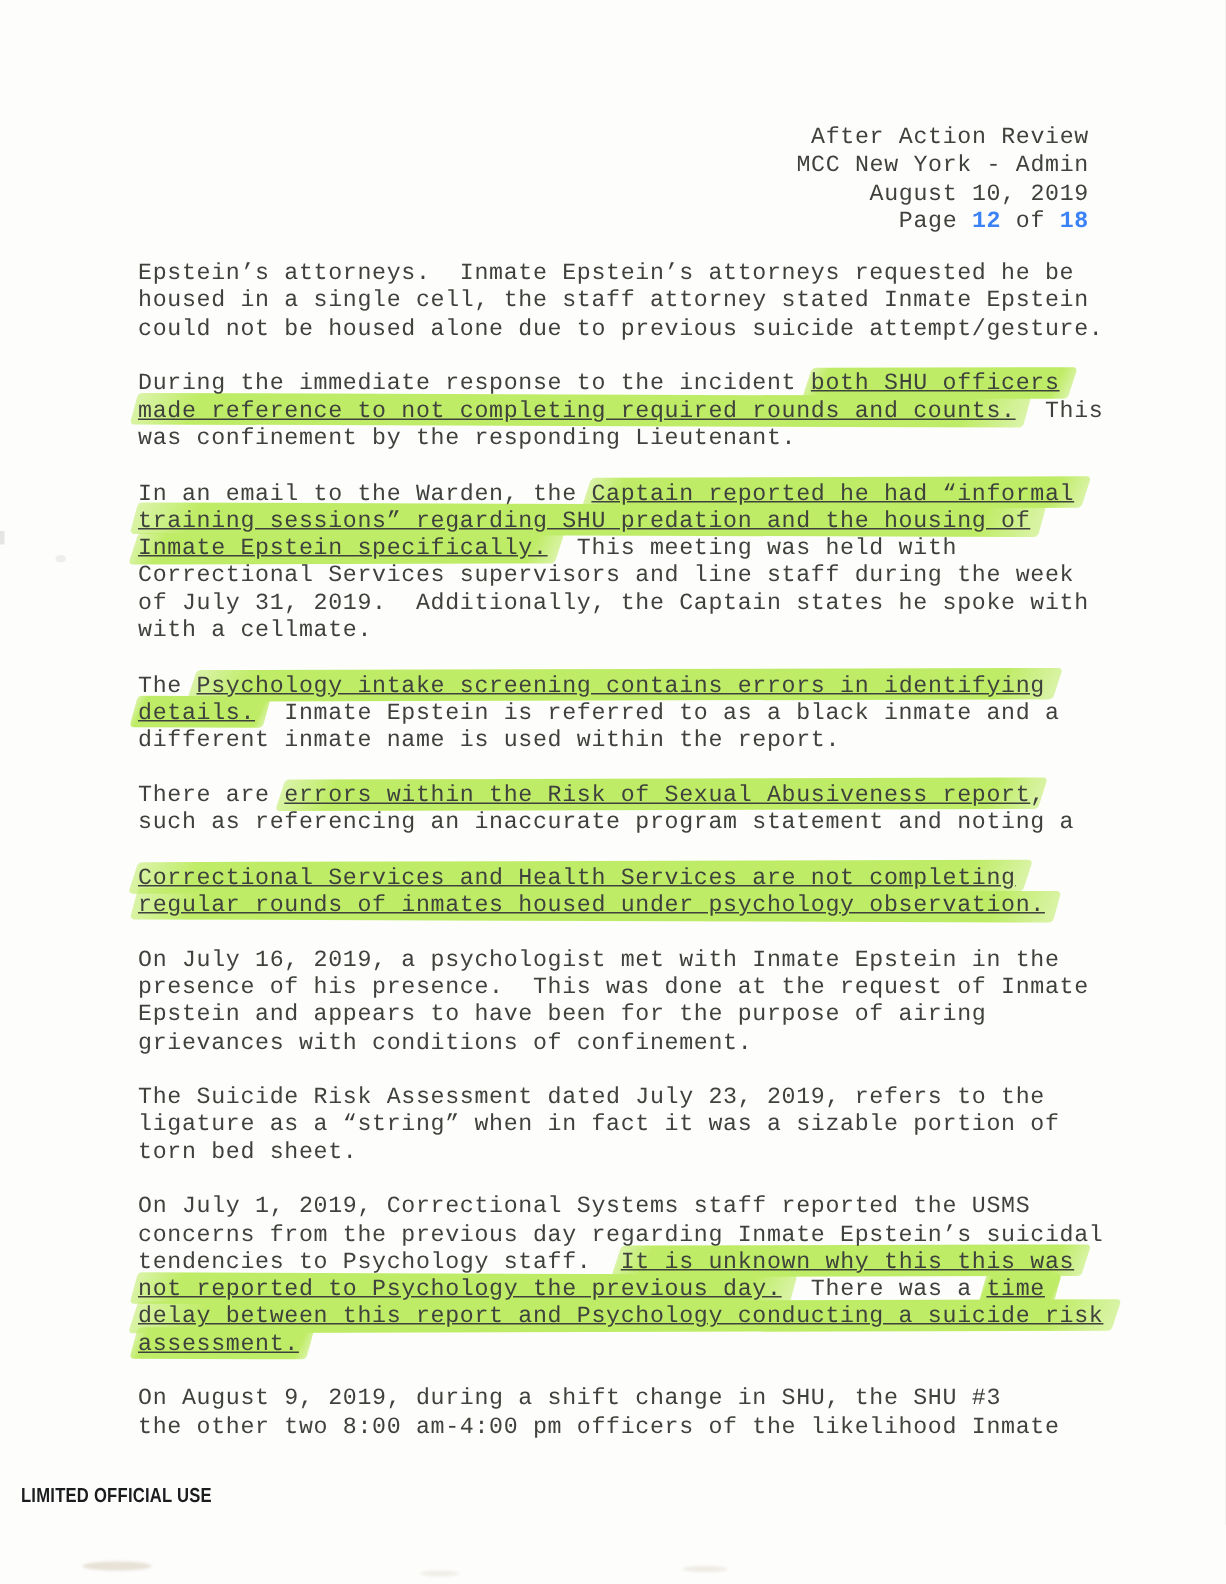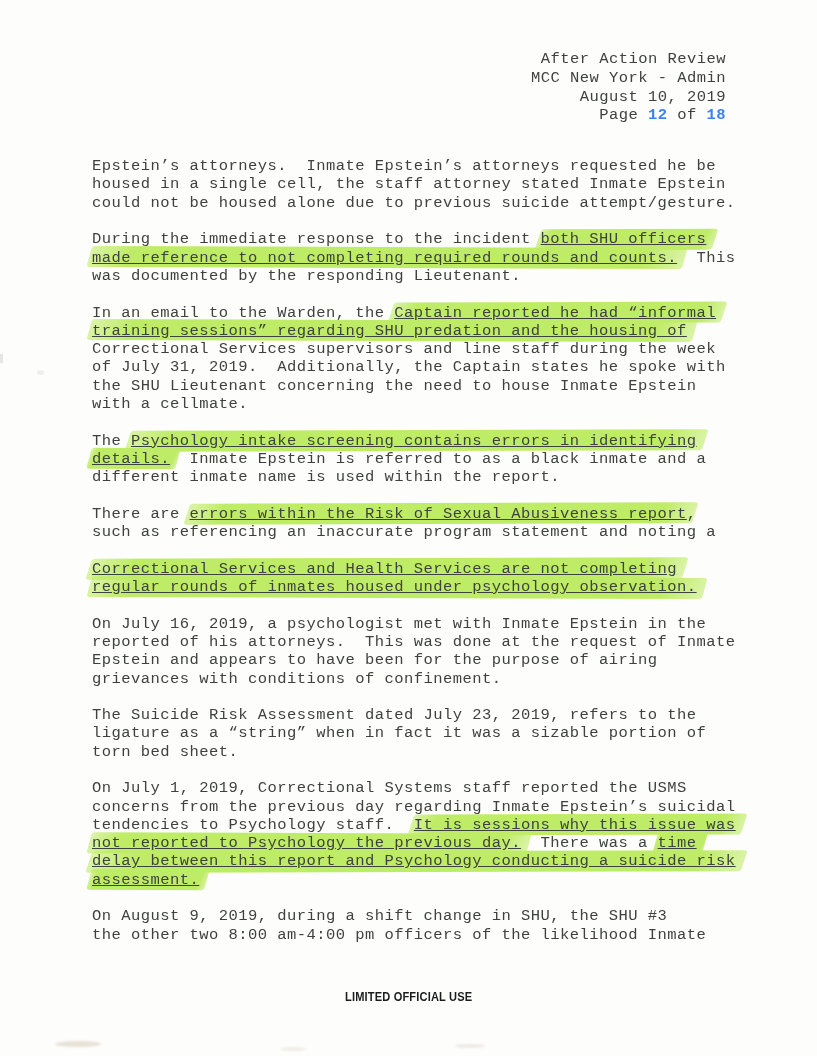--- a/index.html
+++ b/index.html
@@ -3,41 +3,41 @@
 <meta charset="utf-8">
 <style>
   html,body{margin:0;padding:0;background:#e9e9e9;}
   .page{
     width:817px;height:1056px;background:var(--paper,#fdfdfc);
     position:relative;isolation:isolate;overflow:hidden;
     font-family:"Liberation Mono","DejaVu Sans Mono",monospace;
     color:var(--ink,#3f423c);
   }
   .content{position:absolute;left:92px;top:50px;width:650px;}
-  .doc-header{text-align:right;width:634px;}
+  .doc-header{text-align:right;width:634px;margin-top:32px;}
   .hline{white-space:pre;font-size:15.5px;letter-spacing:.45px;line-height:18.8px;}
   .b{font-weight:bold;color:#3b82f6;}
-  .doc-body{margin-top:32px;}
+  .doc-body{margin-top:16px;}
   .para{margin:0 0 18.3px 0;}
   .line{white-space:pre;font-size:15.5px;letter-spacing:.45px;line-height:18.3px;height:18.3px;}
   .hl{position:relative;text-decoration:underline;}
   .hl::before{
     content:"";position:absolute;z-index:-1;
     left:-3px;right:-8px;top:-1.5px;bottom:-1.5px;
     background:linear-gradient(100deg,
       rgba(191,236,102,.55) 0%,
       var(--hl,#bfec66) 7%,
       var(--hl,#bfec66) 93%,
       rgba(191,236,102,.55) 100%);
     border-radius:3px;
     transform:skewX(-18deg) rotate(-.15deg);
   }
   .para .line:nth-child(even) .hl::before{transform:skewX(-15deg) rotate(.2deg);}
   .doc-footer{
-    position:absolute;left:0;top:988px;width:817px;text-align:center;
+    position:absolute;left:0;top:988px;width:817px;
   }
   .footer-text{
     display:inline-block;
     font-family:"Liberation Sans","DejaVu Sans",sans-serif;
     font-weight:700;font-size:13.5px;letter-spacing:.2px;color:#1b1c1e;
     transform:scaleX(.82);transform-origin:center;
   }
   .artifact{position:absolute;pointer-events:none;}
   .smudge1{left:55px;top:1041px;width:46px;height:6px;background:rgba(213,203,182,.55);border-radius:50%;filter:blur(1px);}
   .smudge2{left:455px;top:1044px;width:30px;height:4px;background:rgba(216,208,190,.4);border-radius:50%;filter:blur(1px);}
@@ -60,58 +60,58 @@
 
     <div class="doc-body">
         <div class="para">
           <div class="line"><span class="">Epstein’s attorneys.  Inmate Epstein’s attorneys requested he be</span></div>
           <div class="line"><span class="">housed in a single cell, the staff attorney stated Inmate Epstein</span></div>
           <div class="line"><span class="">could not be housed alone due to previous suicide attempt/gesture.</span></div>
         </div>
         <div class="para">
           <div class="line"><span class="">During the immediate response to the incident </span><span class="hl">both SHU officers</span></div>
           <div class="line"><span class="hl">made reference to not completing required rounds and counts.</span><span class="">  This</span></div>
-          <div class="line"><span class="">was documented by the responding Lieutenant.</span></div>
+          <div class="line"><span class="">was confinement by the responding Lieutenant.</span></div>
         </div>
         <div class="para">
           <div class="line"><span class="">In an email to the Warden, the </span><span class="hl">Captain reported he had “informal</span></div>
           <div class="line"><span class="hl">training sessions” regarding SHU predation and the housing of</span></div>
+          <div class="line"><span class="hl">Inmate Epstein specifically.</span><span class="">  This meeting was held with</span></div>
           <div class="line"><span class="">Correctional Services supervisors and line staff during the week</span></div>
           <div class="line"><span class="">of July 31, 2019.  Additionally, the Captain states he spoke with</span></div>
-          <div class="line"><span class="">the SHU Lieutenant concerning the need to house Inmate Epstein</span></div>
           <div class="line"><span class="">with a cellmate.</span></div>
         </div>
         <div class="para">
           <div class="line"><span class="">The </span><span class="hl">Psychology intake screening contains errors in identifying</span></div>
           <div class="line"><span class="hl">details.</span><span class="">  Inmate Epstein is referred to as a black inmate and a</span></div>
           <div class="line"><span class="">different inmate name is used within the report.</span></div>
         </div>
         <div class="para">
           <div class="line"><span class="">There are </span><span class="hl">errors within the Risk of Sexual Abusiveness report</span><span class="">,</span></div>
           <div class="line"><span class="">such as referencing an inaccurate program statement and noting a</span></div>
         </div>
         <div class="para">
           <div class="line"><span class="hl">Correctional Services and Health Services are not completing</span></div>
           <div class="line"><span class="hl">regular rounds of inmates housed under psychology observation.</span></div>
         </div>
         <div class="para">
           <div class="line"><span class="">On July 16, 2019, a psychologist met with Inmate Epstein in the</span></div>
-          <div class="line"><span class="">reported of his attorneys.  This was done at the request of Inmate</span></div>
+          <div class="line"><span class="">presence of his presence.  This was done at the request of Inmate</span></div>
           <div class="line"><span class="">Epstein and appears to have been for the purpose of airing</span></div>
           <div class="line"><span class="">grievances with conditions of confinement.</span></div>
         </div>
         <div class="para">
           <div class="line"><span class="">The Suicide Risk Assessment dated July 23, 2019, refers to the</span></div>
           <div class="line"><span class="">ligature as a “string” when in fact it was a sizable portion of</span></div>
           <div class="line"><span class="">torn bed sheet.</span></div>
         </div>
         <div class="para">
           <div class="line"><span class="">On July 1, 2019, Correctional Systems staff reported the USMS</span></div>
           <div class="line"><span class="">concerns from the previous day regarding Inmate Epstein’s suicidal</span></div>
-          <div class="line"><span class="">tendencies to Psychology staff.  </span><span class="hl">It is sessions why this issue was</span></div>
+          <div class="line"><span class="">tendencies to Psychology staff.  </span><span class="hl">It is unknown why this this was</span></div>
           <div class="line"><span class="hl">not reported to Psychology the previous day.</span><span class="">  There was a </span><span class="hl">time</span></div>
           <div class="line"><span class="hl">delay between this report and Psychology conducting a suicide risk</span></div>
           <div class="line"><span class="hl">assessment.</span></div>
         </div>
         <div class="para">
           <div class="line"><span class="">On August 9, 2019, during a shift change in SHU, the SHU #3</span></div>
           <div class="line"><span class="">the other two 8:00 am-4:00 pm officers of the likelihood Inmate</span></div>
         </div>
       </div>
   </div>

